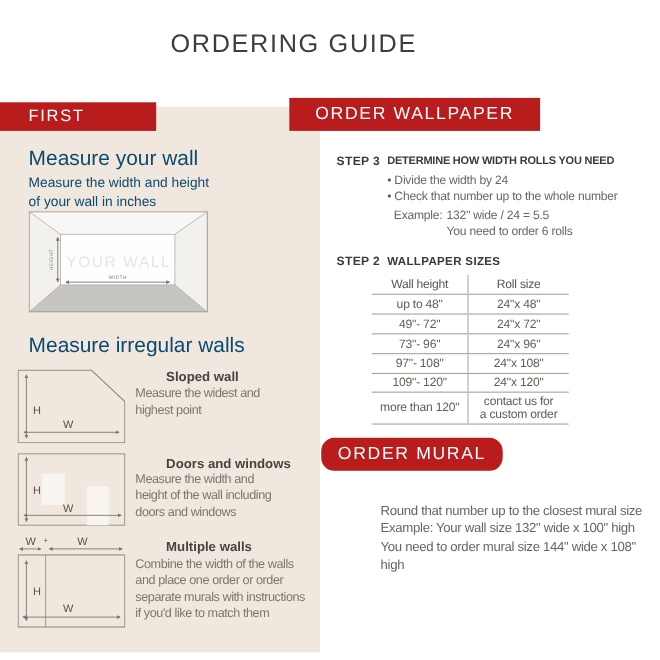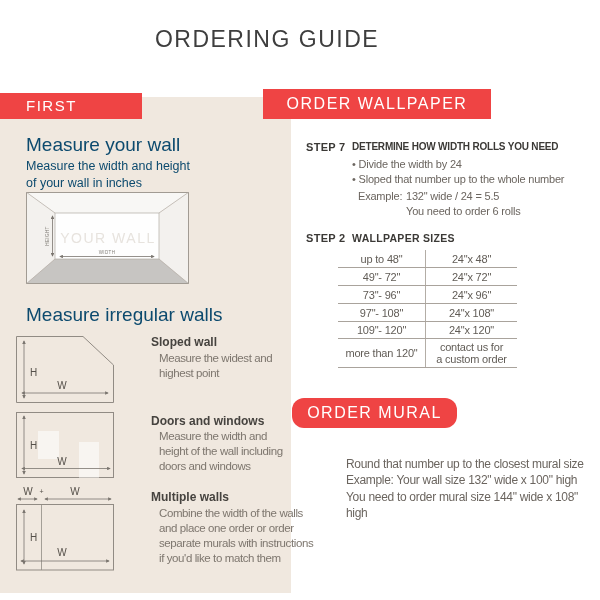--- a/index.html
+++ b/index.html
@@ -12,35 +12,35 @@
   .abs{position:absolute;}
   
   .title{
     top:26px;left:0;width:534px;text-align:center;
     font-size:23px;letter-spacing:1.5px;color:#3e3e3e;font-weight:normal;
   }
   
   .left-bg{left:0;top:97px;width:291px;height:496px;background:#f0e8df;}
   
   .bar{
-    background:#ef4444;color:#ffffff;letter-spacing:1.5px;
+    background:#b91c1c;color:#ffffff;letter-spacing:1.5px;
     font-size:16px;
   }
   .bar-first{left:0;top:93px;width:142px;height:26px;line-height:26px;
     padding-left:26px;box-sizing:border-box;font-size:15px;}
   .bar-wallpaper{left:263px;top:89px;width:228px;height:30px;line-height:30px;text-align:center;}
   .bar-mural{left:292px;top:398px;width:165px;height:30px;line-height:30px;text-align:center;border-radius:12px;}
   
   .h-left{font-size:19px;color:#0c4a6e;}
   .h-measure{left:26px;top:134px;}
   .h-irregular{left:26px;top:304px;}
   .lead-desc{left:26px;top:158px;font-size:12.5px;line-height:17px;color:#0c4a6e;}
   .pre{white-space:pre-line;}
   .item-title{font-weight:bold;font-size:12px;color:#46433f;margin-left:28px;}
-  .item-desc{font-size:11.5px;letter-spacing:-0.4px;line-height:15px;color:#7d766e;margin-left:36px;}
+  .item-desc{font-size:11.5px;letter-spacing:-0.4px;line-height:15px;color:#7d766e;}
   
   .step-label{font-weight:bold;font-size:11px;color:#3b3936;letter-spacing:0.3px;}
   .step-head{font-weight:bold;font-size:10px;color:#3b3936;letter-spacing:-0.2px;}
   .r-body{font-size:11px;letter-spacing:-0.2px;line-height:15px;color:#6b655f;}
   .mural-lines{left:346px;top:444px;font-size:12px;letter-spacing:-0.3px;
     line-height:16.4px;color:#6b655f;margin-top:12px;}
   
   .sizes-table{left:338px;top:250px;width:179px;font-size:11px;letter-spacing:-0.2px;color:#615c56;}
   .trow{display:flex;align-items:center;border-bottom:1px solid #a9a39c;}
   .trow .c1{width:87px;text-align:center;border-right:1px solid #b3ada6;
@@ -132,34 +132,38 @@
   <text x="14" y="57" font-size="10" fill="#55504a">H</text>
   <line x1="5" y1="77" x2="93" y2="77" stroke="#7a756f" stroke-width="0.8" marker-start="url(#ah)" marker-end="url(#ah)"></line>
   <text x="46" y="72" text-anchor="middle" font-size="10" fill="#55504a">W</text>
 </svg>
 <div class="abs item-title" style="left:123px;top:490px">Multiple walls</div>
 <div class="abs item-desc pre" style="left:123px;top:506px;width:172px">Combine the width of the walls
 and place one order or order
 separate murals with instructions
 if you'd like to match them</div>
 
-<div class="abs step-label" style="left:306px;top:141px">STEP 7</div>
+<div class="abs step-label" style="left:306px;top:141px">STEP 3</div>
 <div class="abs step-head" style="left:352px;top:141px;width:243px">DETERMINE HOW WIDTH ROLLS YOU NEED</div>
 <div class="abs r-body" style="left:352px;top:157px">
   <div>• Divide the width by 24</div>
-  <div>• Sloped that number up to the whole number</div>
+  <div>• Check that number up to the whole number</div>
 </div>
 <div class="abs r-body" style="left:358px;top:189px">Example:</div>
 <div class="abs r-body" style="left:406px;top:189px">132" wide / 24 = 5.5</div>
 <div class="abs r-body" style="left:406px;top:204px">You need to order 6 rolls</div>
 
 <div class="abs step-label" style="left:306px;top:232px">STEP 2</div>
 <div class="abs step-head" style="left:352px;top:232px;font-size:10.5px;letter-spacing:0.3px">WALLPAPER SIZES</div>
 
 <div class="abs sizes-table">
+  <div class="trow rh">
+    <div class="c1">Wall height</div>
+    <div class="c2">Roll size</div>
+  </div>
   <div class="trow r18">
     <div class="c1">up to 48"</div>
     <div class="c2">24"x 48"</div>
   </div>
   <div class="trow r18">
     <div class="c1">49"- 72"</div>
     <div class="c2">24"x 72"</div>
   </div>
   <div class="trow r18">
     <div class="c1">73"- 96"</div>

